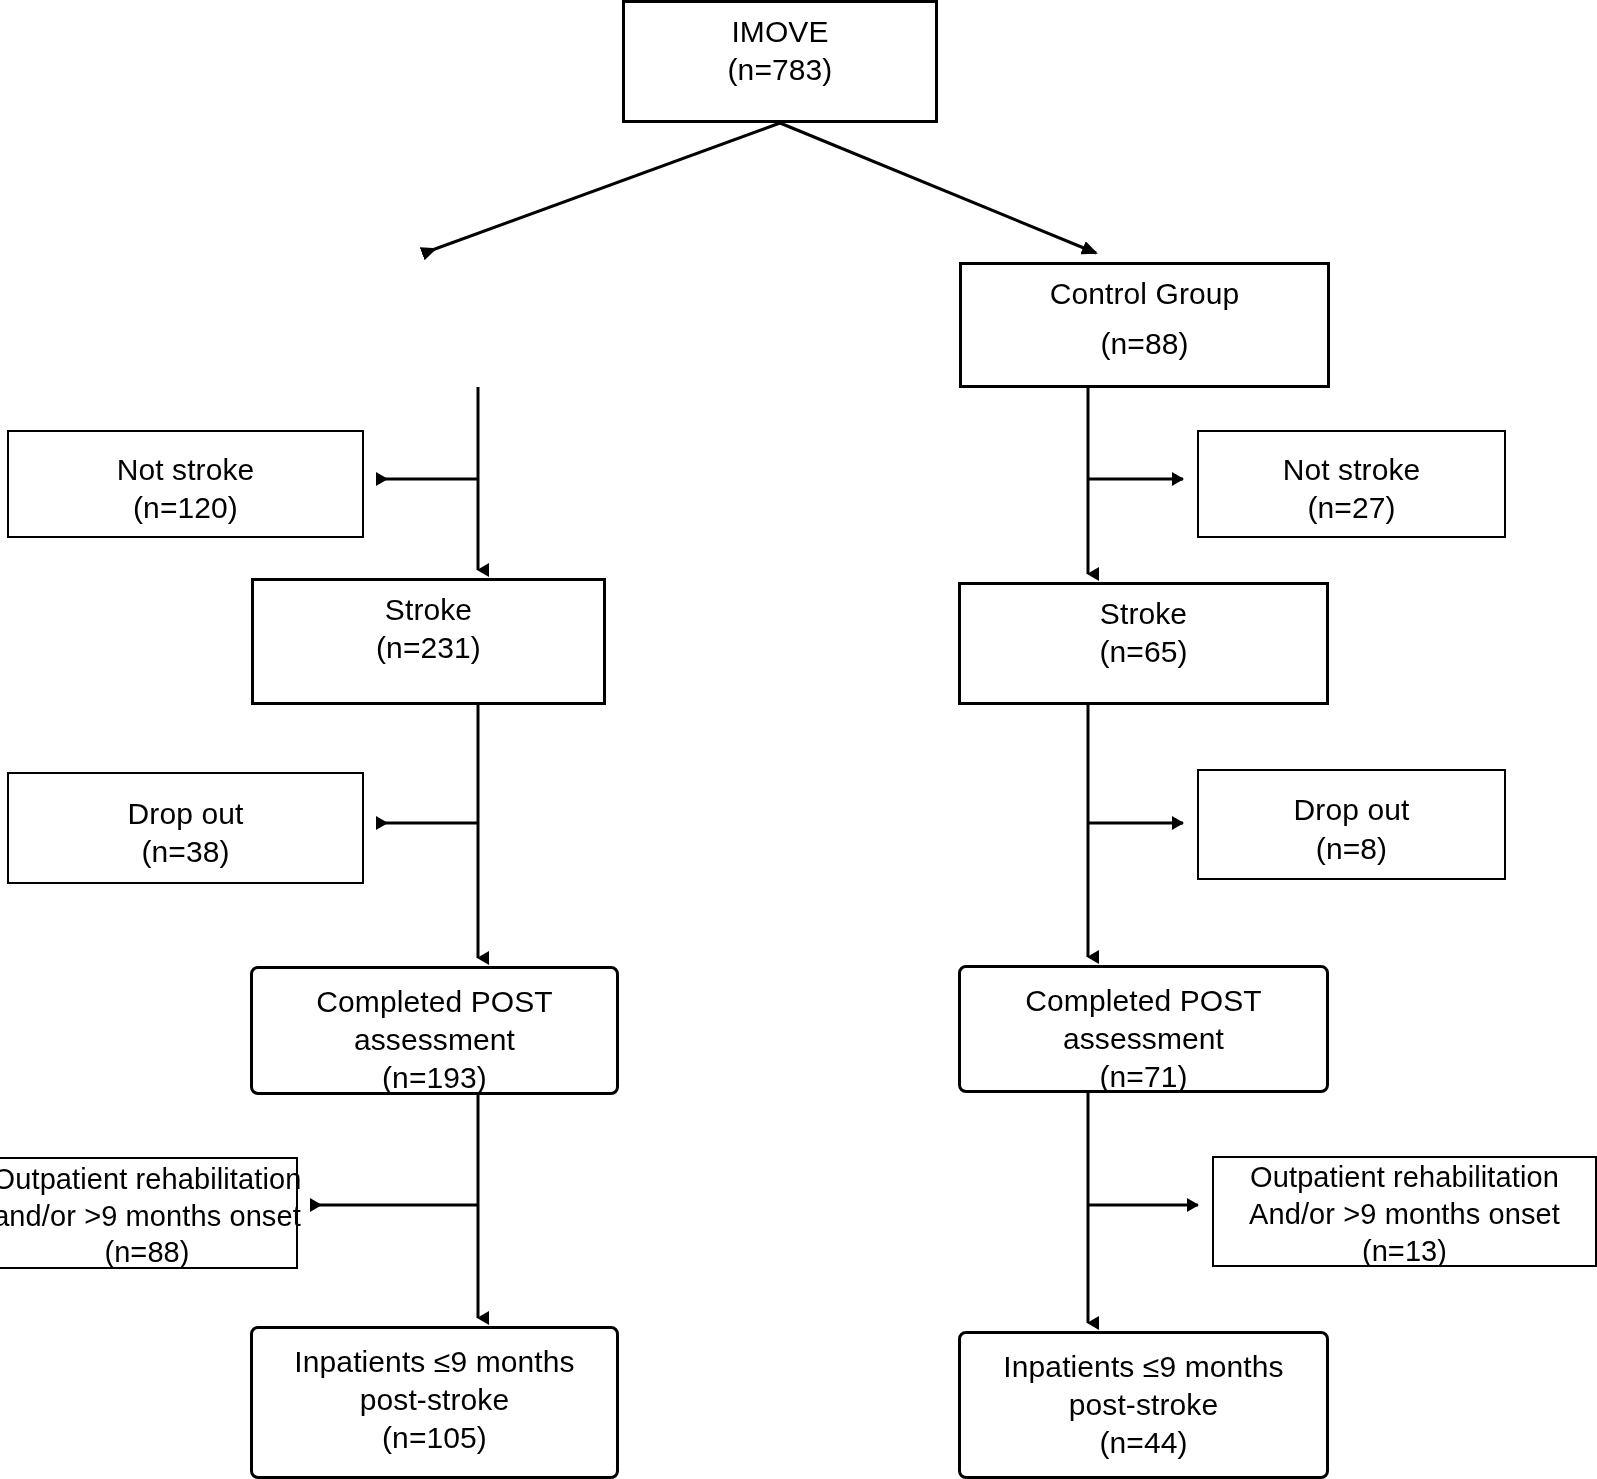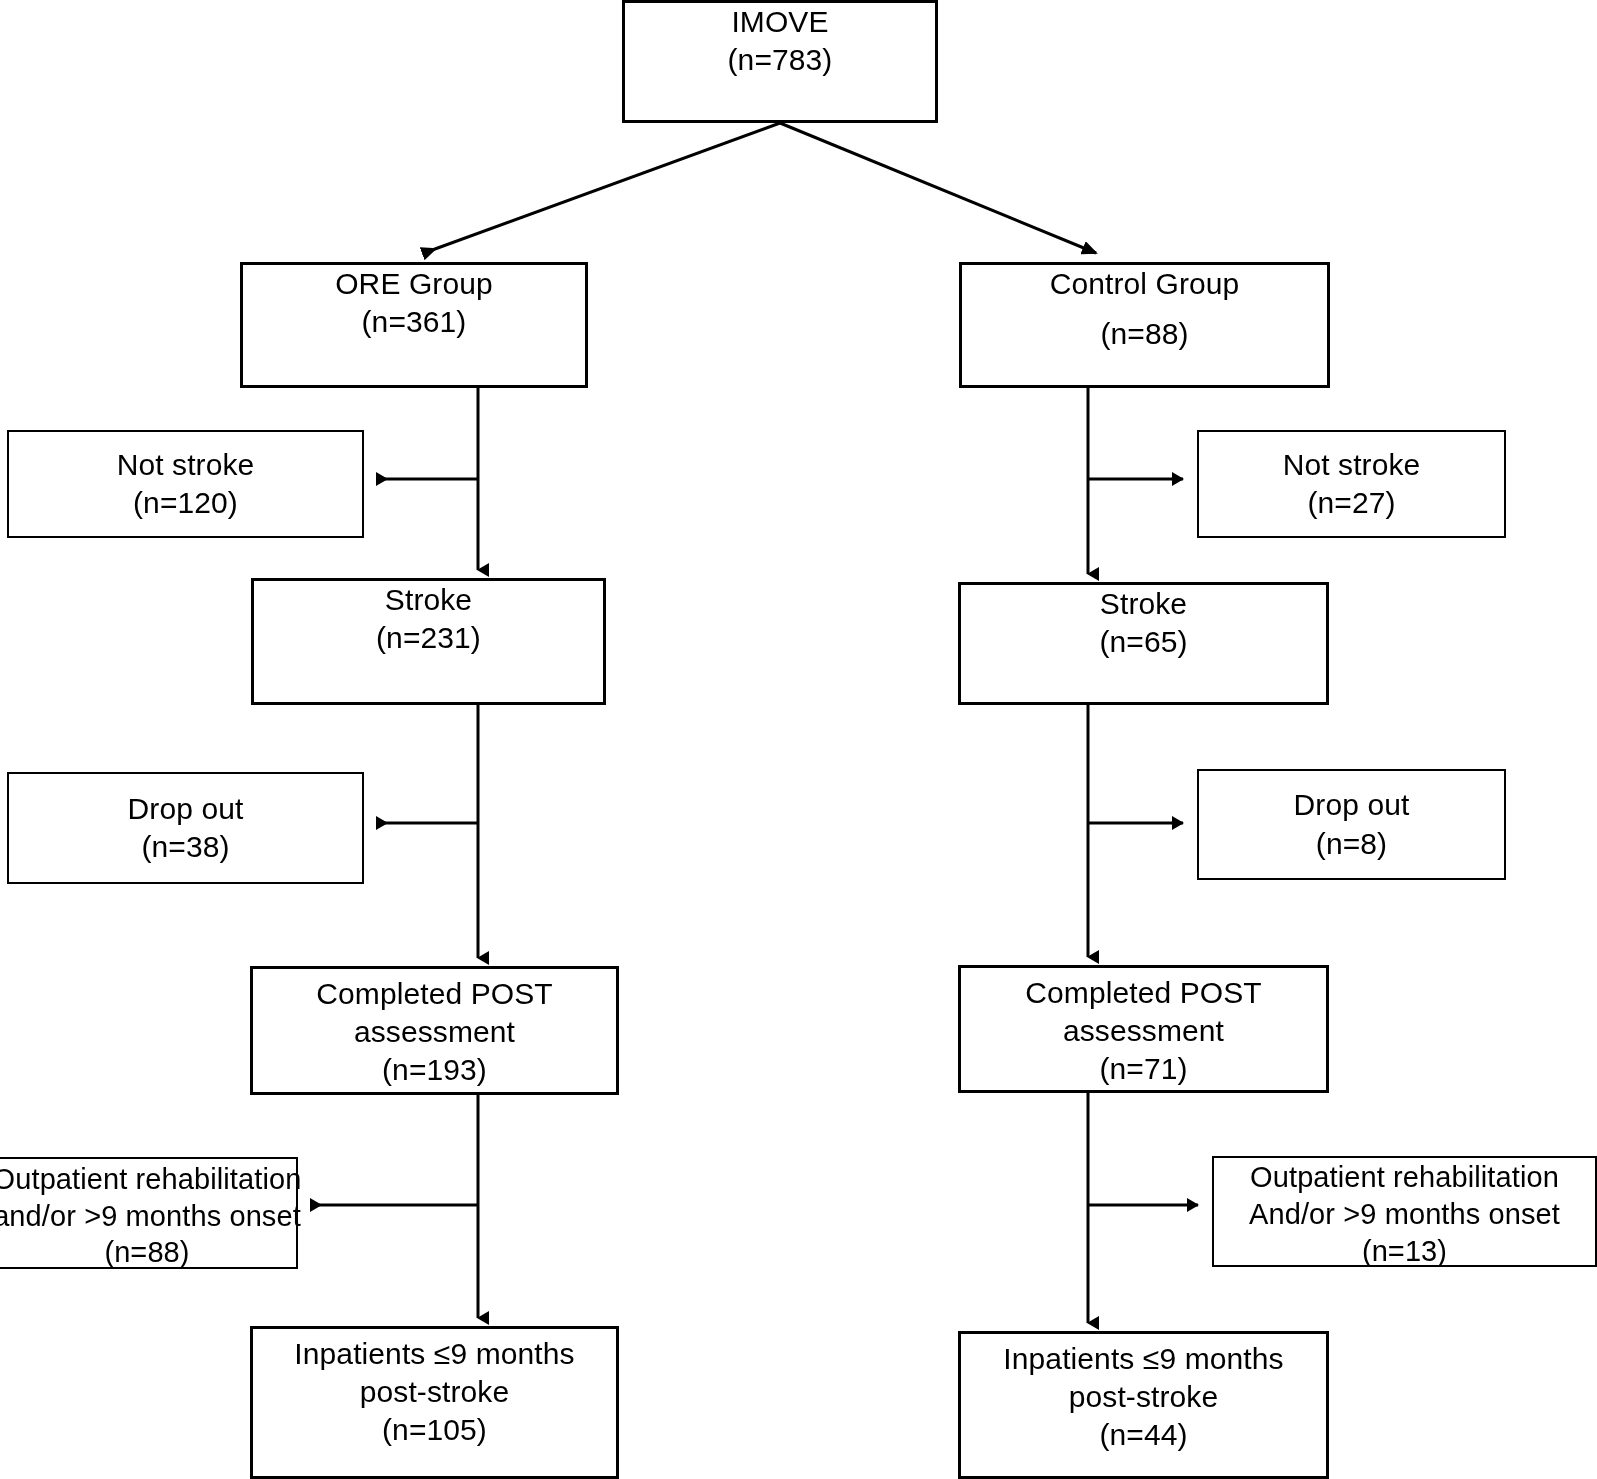--- a/index.html
+++ b/index.html
@@ -27,35 +27,36 @@
   }
   .node {
     position: absolute;
     box-sizing: border-box;
     border: 3px solid #000000;
     background: #ffffff;
     display: flex;
     flex-direction: column;
     align-items: center;
     justify-content: flex-start;
+    padding-top: 10px;
     text-align: center;
     color: #000000;
     font-size: 30px;
     line-height: 1.27;
     letter-spacing: 0.1px;
   }
   .node .ln {
     display: block;
     white-space: nowrap;
   }
   .node.thin {
     border-width: 2px;
     justify-content: center;
   }
-  .node.pt14 { padding-top: 6px; }
+  .node.pt14 { padding-top: 14px; border-radius: 8px; }
   .node.pt6  { padding-top: 6px; }
 </style>
 </head>
 <body>
 
 <div id="flow-root">
 
   <svg id="edges" viewBox="0 0 1597 1479" xmlns="http://www.w3.org/2000/svg">
     <defs>
       <marker id="arrDown" markerWidth="14" markerHeight="12" refX="7" refY="11" orient="auto" markerUnits="userSpaceOnUse">
@@ -105,24 +106,20 @@
 
       <line x1="1088" y1="1205" x2="1198" y2="1205" marker-end="url(#arrRight)"></line>
     </g>
   </svg>
 
   <div class="node" style="left:622px; top:0px; width:316px; height:123px;">
     <span class="ln">IMOVE</span>
     <span class="ln">(n=783)</span>
   </div>
 
-  <div class="node" style="left:240px; top:262px; width:348px; height:126px;">
-    <span class="ln">ORE Group</span>
-    <span class="ln">(n=361)</span>
-  </div>
 
   <div class="node" style="left:959px; top:262px; width:371px; height:126px;gap:12px;">
     <span class="ln">Control Group</span>
     <span class="ln">(n=88)</span>
   </div>
 
   <div class="node thin" style="left:7px; top:430px; width:357px; height:108px;">
     <span class="ln">Not stroke</span>
     <span class="ln">(n=120)</span>
   </div>

